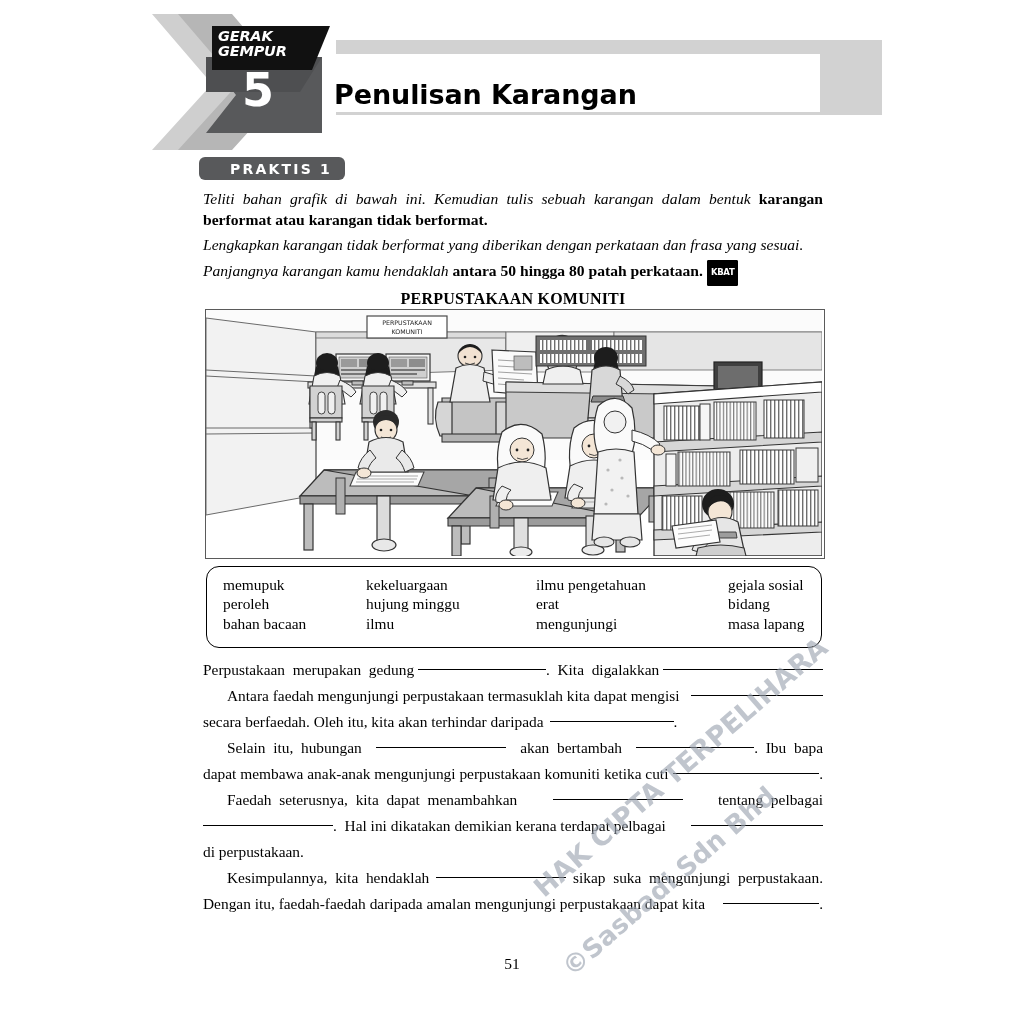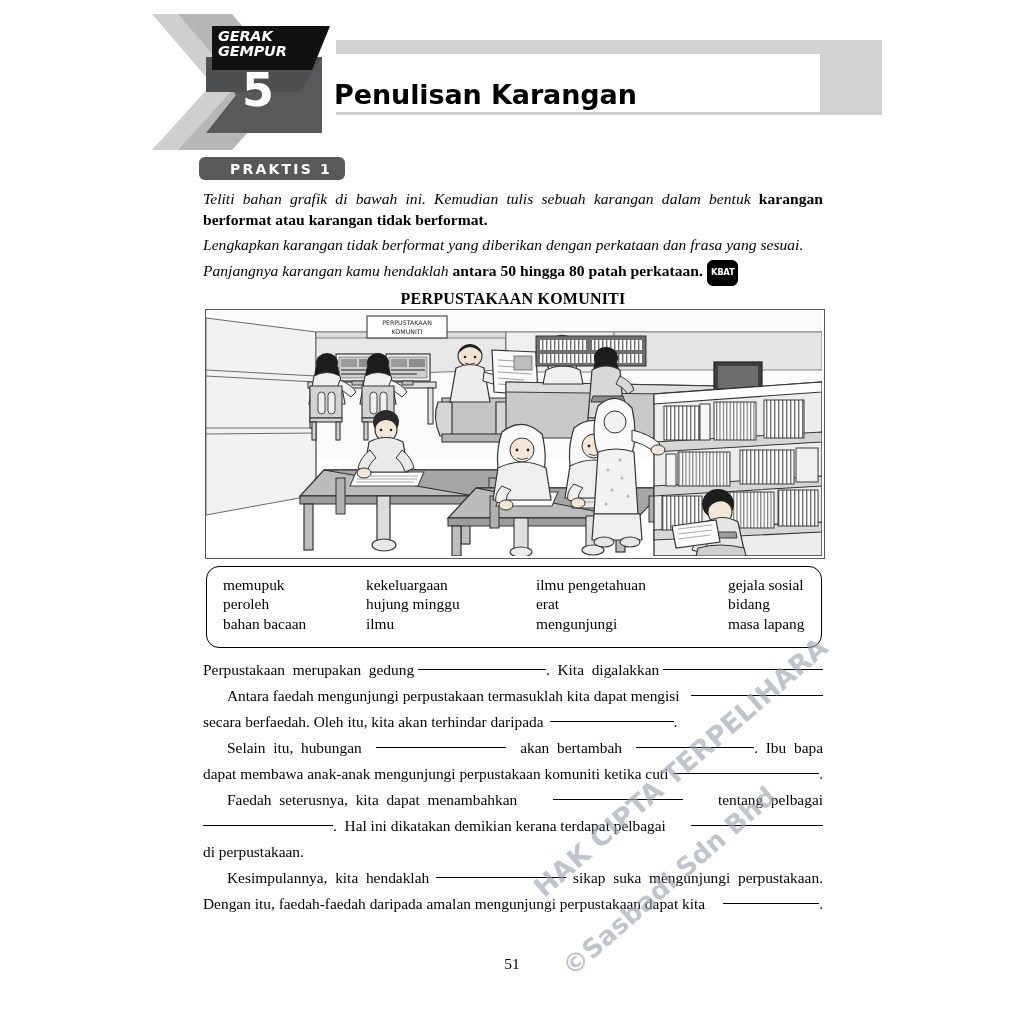--- a/index.html
+++ b/index.html
@@ -103,21 +103,21 @@
   .kbat {
     display: inline-block;
     background: #000;
     color: #fff;
     font-family: "DejaVu Sans", sans-serif;
     font-weight: bold;
     font-size: 8.5px;
     letter-spacing: -0.3px;
     padding: 1px 3px 2px 3px;
     border: 1.5px solid #000;
-    border-radius: 6px;
+    border-radius: 1px;
     vertical-align: 1px;
     margin-left: 4px;
   }
 
   
   .fig-title {
     position: absolute;
     left: 203px; top: 290px;
     width: 620px;
     text-align: center;

